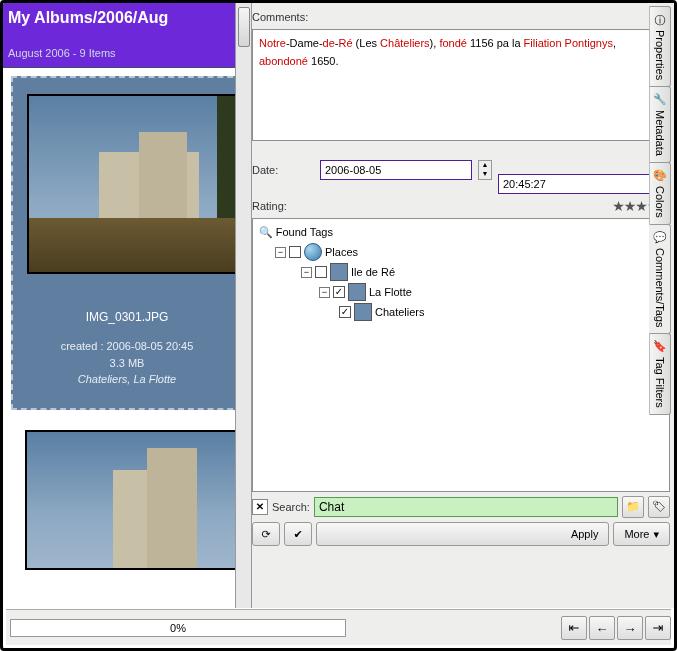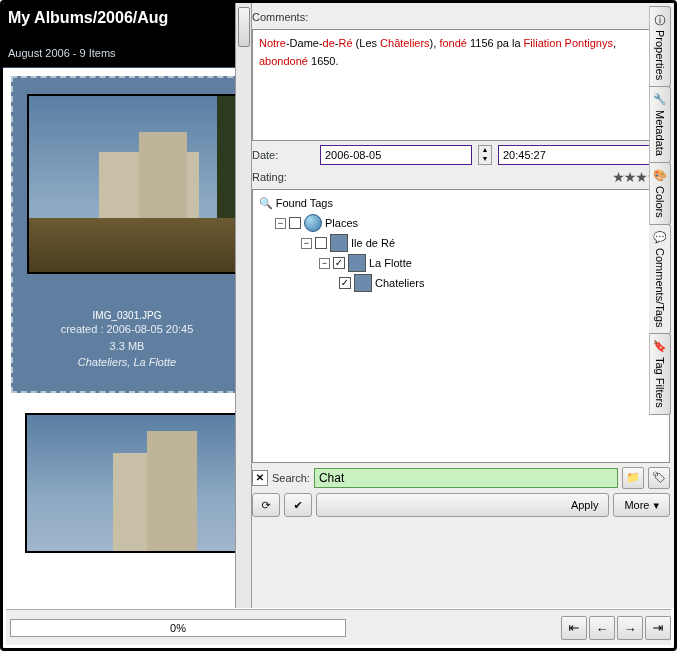--- a/index.html
+++ b/index.html
@@ -1,31 +1,31 @@
 <!DOCTYPE html>
 <html><head>
 <meta charset="utf-8">
 <style>
 *{box-sizing:border-box;margin:0;padding:0;font-family:Verdana,Geneva,sans-serif;font-size:11px}
 body{background:#fff;width:677px;height:651px;overflow:hidden;border:3px solid #000;border-radius:4px;position:relative}
 .main{display:flex;height:605px}
 .left-pane{width:336px;background:#fff;overflow:hidden;position:relative}
 .scroll-left{position:absolute;right:0;top:0;width:16px;height:100%;background:#e8e8e8;border-left:1px solid #999}
 .scroll-thumb{position:absolute;top:4px;left:2px;width:12px;height:40px;background:linear-gradient(#f5f5f5,#d5d5d5);border:1px solid #888;border-radius:2px}
-.album-hdr{background:#000000;color:#fff;padding:6px 5px 8px;border-bottom:1px solid #3a5068}
+.album-hdr{background:#6d28d9;color:#fff;padding:6px 5px 8px;border-bottom:1px solid #3a5068}
 .album-title{font-size:16px;font-weight:bold}
 .album-sub{font-size:11px;color:#cdd9e4;margin-top:20px}
 .thumb-card{margin:8px;background:#5f7ea0;border:2px dashed #b7c6d4;padding:16px 14px 20px;text-align:center;color:#fff}
 .thumb-img{width:238px;height:180px;background:#6a8bab;border:2px solid #000;margin:0 auto 36px;position:relative;overflow:hidden}
 .sky{position:absolute;inset:0;background:linear-gradient(#5a7fa3,#8ca8c2 60%,#9fb6cc)}
 .ground{position:absolute;bottom:0;left:0;right:0;height:54px;background:linear-gradient(#6b5a32,#4a3d20)}
 .ruin{position:absolute;bottom:52px;left:70px;width:100px;height:68px;background:#c8bfa7}
 .ruin2{position:absolute;bottom:52px;left:110px;width:48px;height:88px;background:#beb49a}
 .tree{position:absolute;top:0;right:0;width:46px;height:100%;background:#2d3a1e;border-radius:0 0 0 30px}
-.fname{font-size:10px;}
+.fname{font-size:12px;margin-bottom:14px}
 .meta{font-size:10px;color:#e8eef4;line-height:1.5}
 .meta i{}
 .thumb2{margin:8px;background:#fff;padding:12px 14px}
 .thumb-img2{width:238px;height:140px;border:2px solid #000;margin:0 auto;position:relative;overflow:hidden;background:#d0d8e2}
 .right-pane{flex:1;background:#eeeeec;border-left:1px solid #999;padding:6px 4px 4px 0;display:flex;flex-direction:column;gap:4px}
 .lbl{color:#2e3436;padding:2px 0}
 .comments-box{height:112px;background:#fff;border:1px solid #8f8f8f;padding:4px 6px;line-height:1.5;font-size:12px;overflow:auto}
 .red{color:#cc0000}
 .row{display:flex;align-items:center;gap:6px}
 .date-in{flex:0 0 92px;background:#fff;border:1px solid #4c1d95;padding:2px 4px;height:20px}
@@ -97,21 +97,21 @@
       <span class="red">Notre</span><span>-Dame-</span><span class="red">de</span><span>-</span><span class="red">Ré</span><span> (Les </span><span class="red">Châteliers</span><span>), </span><span class="red">fondé</span><span> 1156 pa la </span><span class="red">Filiation Pontignys</span><span>, </span><span class="red">abondoné</span><span> 1650.</span>
     </div>
 
     <div class="row">
       <div class="lbl" style="flex:0 0 62px">Date:</div>
       <input class="date-in" value="2006-08-05" style="">
       <div class="spin">
           <div>▲</div>
           <div>▼</div>
         </div>
-      <input class="date-in" style="flex: 0 0 64px;" value="20:45:27">
+      <input class="date-in" style="flex: 0 0 64px; margin-top: 29px;" value="20:45:27">
       <div class="spin">
           <div>▲</div>
           <div>▼</div>
         </div>
     </div>
 
     <div class="row">
       <div class="lbl">Rating:</div>
       <div class="stars">★★★★★</div>
     </div>

